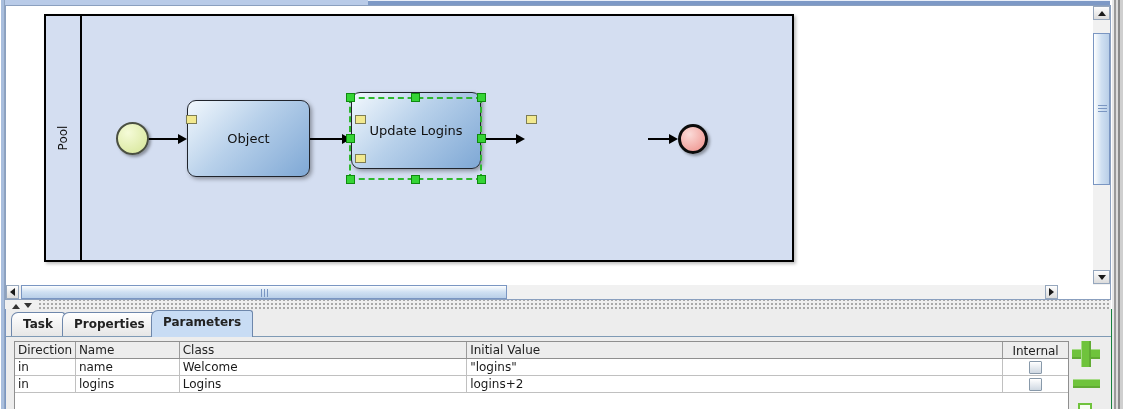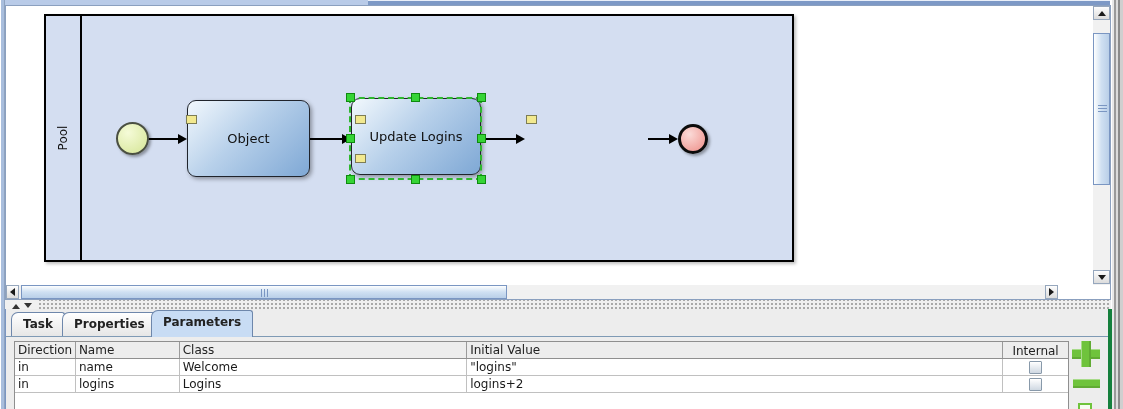--- a/index.html
+++ b/index.html
@@ -29,21 +29,21 @@
   .pool-band { width:36px; height:100%; border-right:2px solid #000;
                display:flex; align-items:center; justify-content:center; }
   .pool-label { transform:rotate(-90deg); font-size:12px; color:#111; white-space:nowrap; }
 
   .task { border:1px solid #20242c; border-radius:9px;
           background:linear-gradient(135deg,#f2f8fd 0%,#b7d0ea 45%,#7fa8d5 100%);
           box-shadow:2px 2px 4px rgba(0,0,0,0.35);
           display:flex; align-items:center; justify-content:center;
           font-size:13px; color:#101010; }
   .task-welcome { left:181px; top:94px; width:123px; height:77px; }
-  .task-update  { left:345px; top:92px; width:130px; height:77px; }
+  .task-update  { left:345px; top:86px; width:130px; height:77px; }
   .task-status  { left:519px; top:94px; width:123px; height:77px; }
 
   .marker { width:11px; height:9px; background:#f2e98f; border:1px solid #7d7d55; }
 
   .event { border-radius:50%; box-shadow:2px 2px 3px rgba(0,0,0,0.35); }
   .start-event { left:110px; top:116px; width:33px; height:33px;
                  background:radial-gradient(circle at 35% 30%,#f5fbd8,#d5e595);
                  border:2px solid #4a4f42; }
   .end-event { left:672px; top:118px; width:30px; height:30px;
                background:radial-gradient(circle at 35% 30%,#fbdbd8,#ee8e88);
@@ -83,21 +83,21 @@
               background-image:radial-gradient(circle,#a9a9a9 0.8px,transparent 0.9px);
               background-size:4px 4px; background-position:1px 2px; }
   .spl-cover { position:absolute; left:0; top:0; width:32px; height:9px; background:#f0f0f0; }
   .spl-up   { position:absolute; left:7px; top:1px; width:0; height:0;
               border:4px solid transparent; border-bottom:5px solid #333; margin-top:-1px; }
   .spl-down { position:absolute; left:19px; top:3px; width:0; height:0;
               border:4px solid transparent; border-top:5px solid #333; }
 
   
   .bottom-panel { left:5px; top:309px; width:1107px; height:100px; background:#ededed;
-                  border-left:1px solid #7a96c2; border-right:4px solid #15803d; overflow:hidden; }
+                  border-left:1px solid #7a96c2; border-right:1px solid #15803d; overflow:hidden; }
   .tab { position:absolute; top:3px; height:24px; line-height:22px; padding:0 11px;
          font-weight:bold; font-size:12px; color:#222;
          background:linear-gradient(to bottom,#ffffff,#e6e6e6);
          border:1px solid #6e87ab; border-bottom:none; border-radius:7px 3px 0 0; }
   .tab.selected { top:1px; height:27px; background:#c8dcf4; z-index:3; }
   .tab-task { left:5px; }
   .tab-properties { left:56px; }
   .tab-parameters { left:145px; }
   .content-pane { position:absolute; left:0; top:27px; width:1107px; height:73px;
                   background:#ededed; border-top:1px solid #7f9ab5; }

